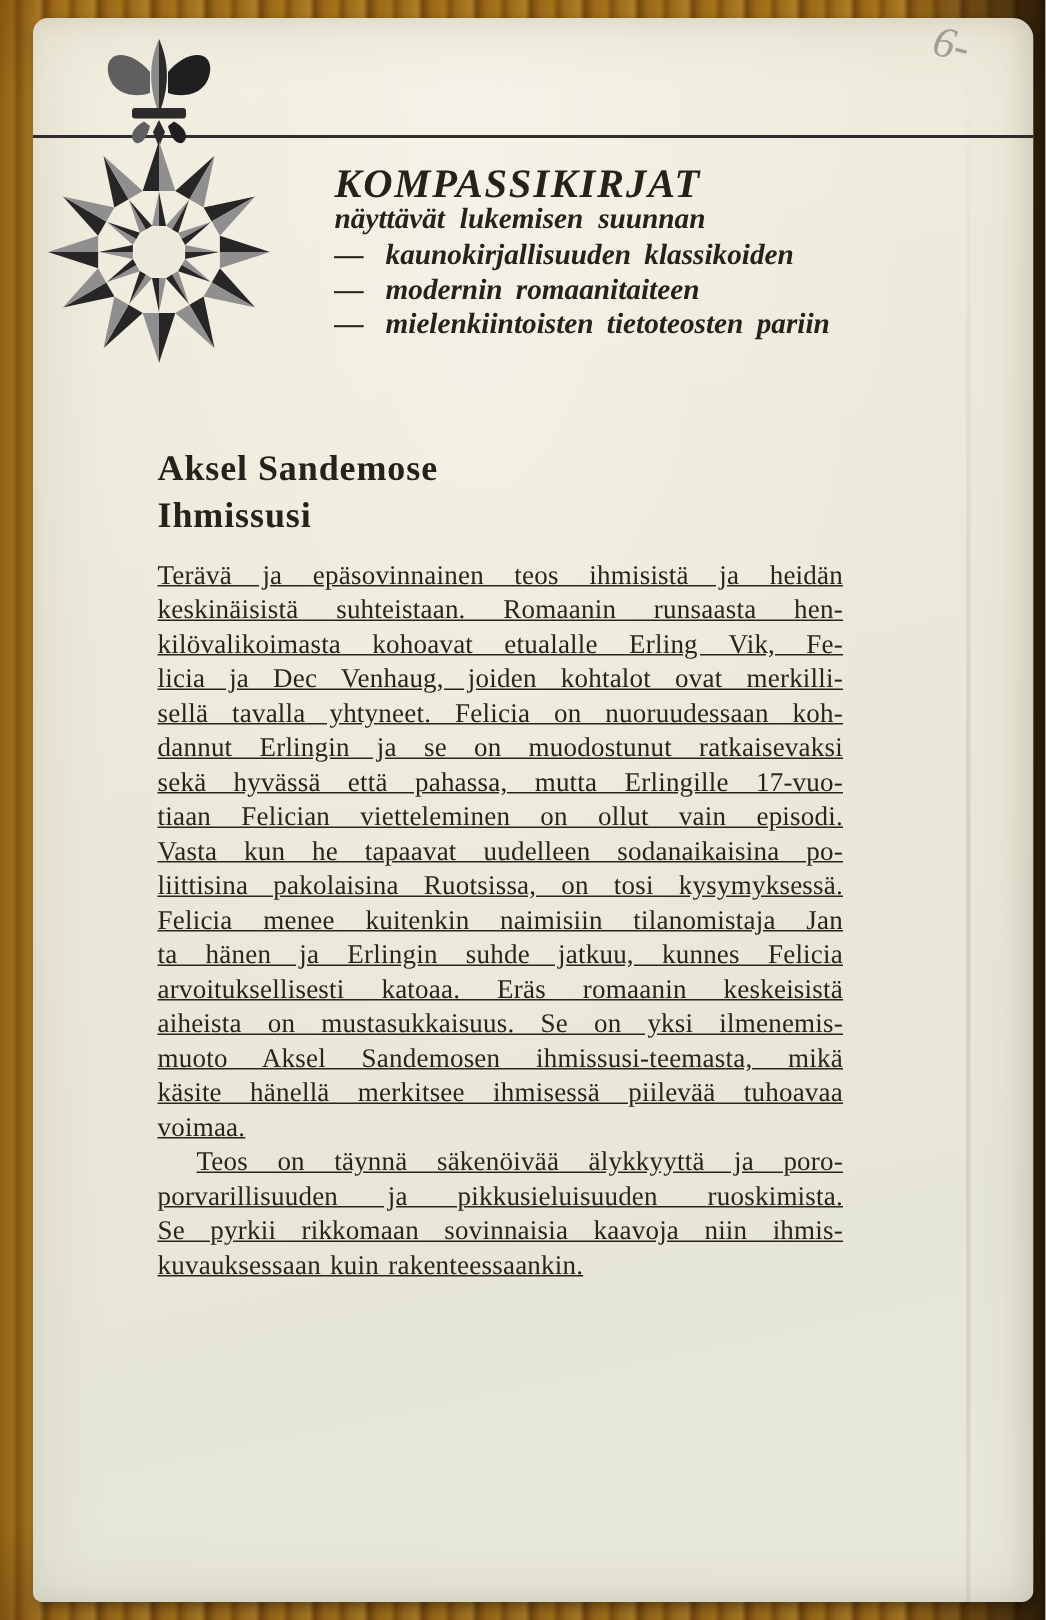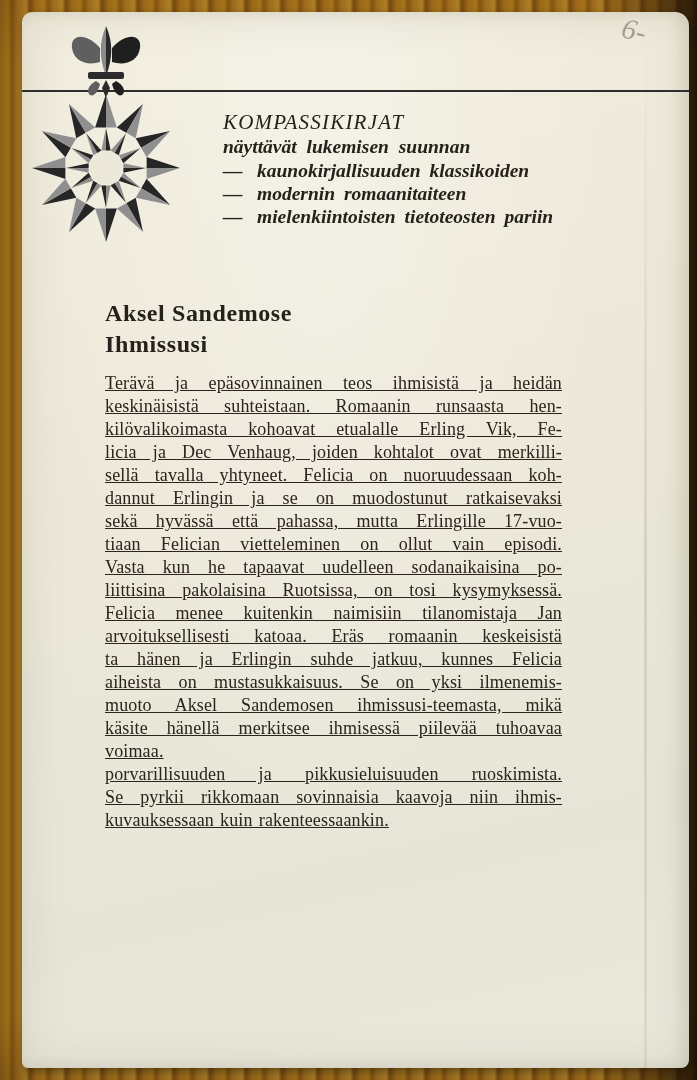--- a/index.html
+++ b/index.html
@@ -35,21 +35,21 @@
     position:absolute;top:0;bottom:0;left:622px;width:3px;
     background:linear-gradient(to bottom, rgba(140,130,100,0) 0%,
       rgba(140,130,100,.22) 55%, rgba(140,130,100,.14) 100%);
   }
   .pencil{
     position:absolute;left:600px;top:2px;color:#97928a;
     font-style:italic;font-size:29px;transform:rotate(14deg);opacity:.85;
   }
   
   .series{position:absolute;left:201px;top:98px;color:#26211a;}
-  .series-name{font-weight:normal;font-style:italic;font-size:21px;letter-spacing:1.2px;line-height:25px;word-spacing:2px;}
+  .series-name{font-weight:bold;font-style:italic;font-size:27px;letter-spacing:1.2px;line-height:25px;word-spacing:2px;}
   .tagline{font-weight:bold;font-style:italic;font-size:19.5px;line-height:24px;word-spacing:5px;}
   .s-item{display:flex;font-weight:bold;font-style:italic;font-size:19.5px;line-height:23px;word-spacing:4px;}
   .s-item .dash{width:34px;flex:0 0 auto;}
   
   .titleblock{position:absolute;left:83px;top:286px;color:#26211a;}
   .author,.book-title{font-weight:bold;font-size:24px;line-height:31px;letter-spacing:.6px;}
   
   .blurb{position:absolute;left:83px;top:360px;width:457px;color:#2b241c;text-decoration:underline;}
   .bl{
     font-size:18px;line-height:23px;word-spacing:1.5px;letter-spacing:.15px;
@@ -135,26 +135,27 @@
       <div class="bl">keskinäisistä suhteistaan. Romaanin runsaasta hen-</div>
       <div class="bl">kilövalikoimasta kohoavat etualalle Erling Vik, Fe-</div>
       <div class="bl">licia ja Dec Venhaug, joiden kohtalot ovat merkilli-</div>
       <div class="bl">sellä tavalla yhtyneet. Felicia on nuoruudessaan koh-</div>
       <div class="bl">dannut Erlingin ja se on muodostunut ratkaisevaksi</div>
       <div class="bl">sekä hyvässä että pahassa, mutta Erlingille 17-vuo-</div>
       <div class="bl">tiaan Felician vietteleminen on ollut vain episodi.</div>
       <div class="bl">Vasta kun he tapaavat uudelleen sodanaikaisina po-</div>
       <div class="bl">liittisina pakolaisina Ruotsissa, on tosi kysymyksessä.</div>
       <div class="bl">Felicia menee kuitenkin naimisiin tilanomistaja Jan</div>
+      <div class="bl">ta hänen ja Erlingin suhde jatkuu, kunnes Felicia</div>
       <div class="bl">arvoituksellisesti katoaa. Eräs romaanin keskeisistä</div>
-      <div class="bl">ta hänen ja Erlingin suhde jatkuu, kunnes Felicia</div>
       <div class="bl">aiheista on mustasukkaisuus. Se on yksi ilmenemis-</div>
       <div class="bl">muoto Aksel Sandemosen ihmissusi-teemasta, mikä</div>
       <div class="bl">käsite hänellä merkitsee ihmisessä piilevää tuhoavaa</div>
       <div class="bl pl">voimaa.</div>
+      <div class="bl ind">Teos on täynnä säkenöivää älykkyyttä ja poro-</div>
       <div class="bl">porvarillisuuden ja pikkusieluisuuden ruoskimista.</div>
       <div class="bl">Se pyrkii rikkomaan sovinnaisia kaavoja niin ihmis-</div>
       <div class="bl pl">kuvauksessaan kuin rakenteessaankin.</div>
     </div>
 
 
     <div class="crease"></div>
 
     <div class="pencil">6-</div>
   </div>

